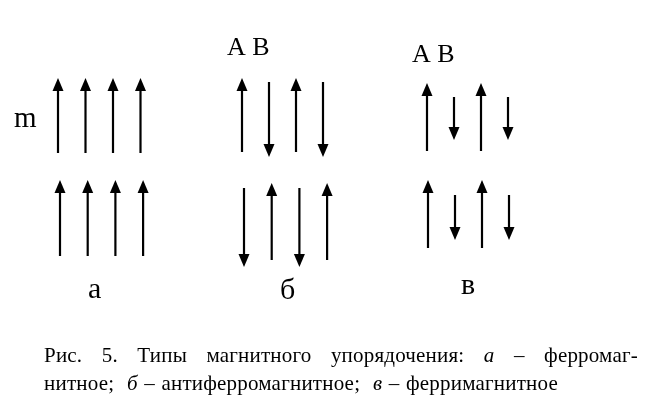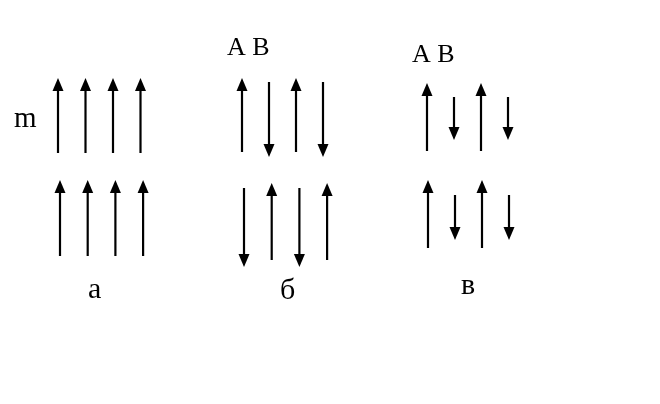--- a/index.html
+++ b/index.html
@@ -96,15 +96,17 @@
 
   <span class="lbl sub-v">А В</span>
 
   <span class="lbl pl pl-a">а</span>
 
   <span class="lbl pl pl-b">б</span>
 
   <span class="lbl pl pl-v">в</span>
 
   <div class="caption">
+    <div class="cap-line-1"><span>Рис. 5. Типы магнитного упорядочения: </span><span class="it">а</span><span> – ферромаг-</span></div>
+    <div class="cap-line-2"><span>нитное;  </span><span class="it">б</span><span> – антиферромагнитное;  </span><span class="it">в</span><span> – ферримагнитное</span></div>
   </div>
 
 </div>
 
 </body></html>

